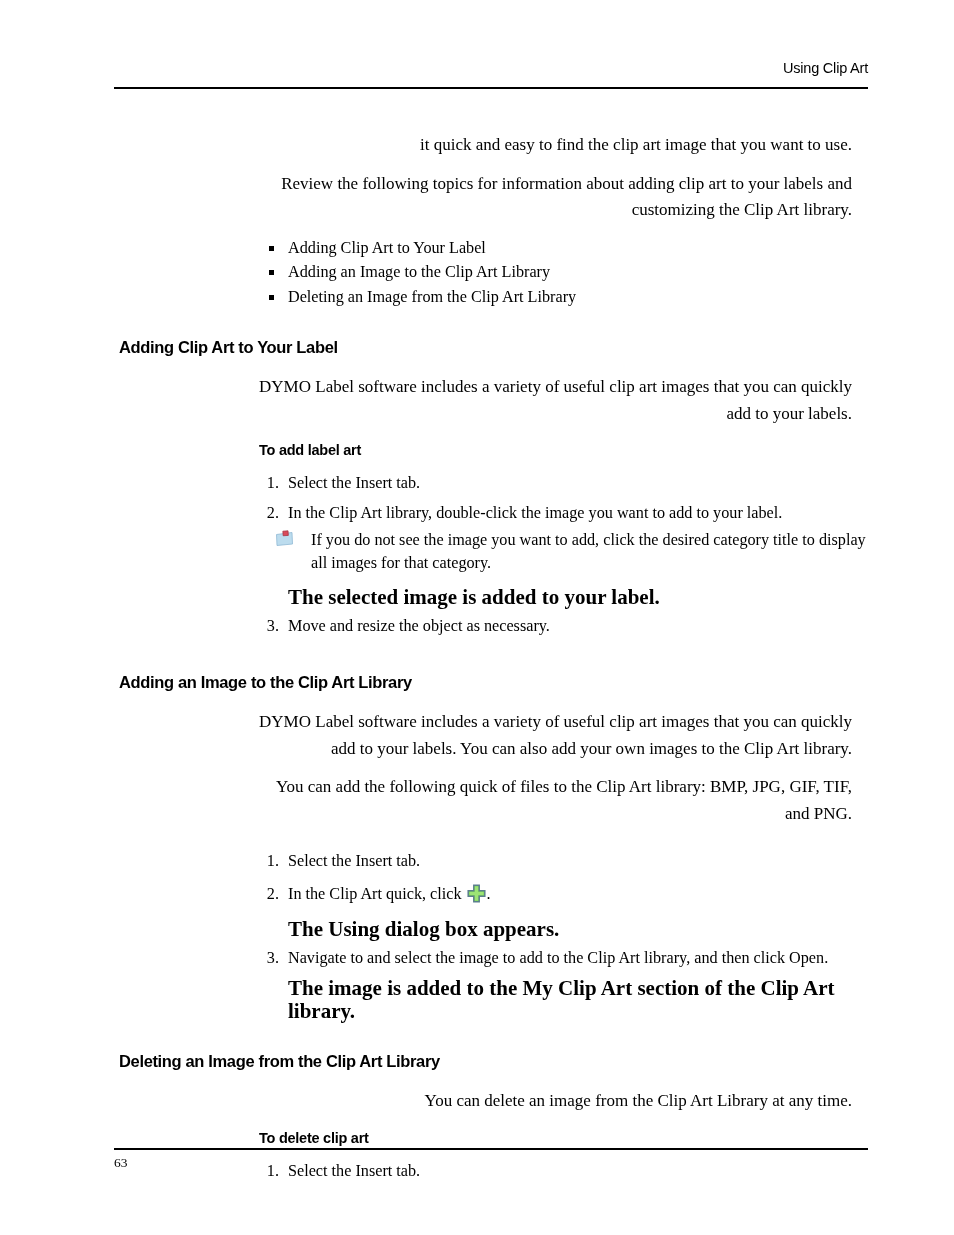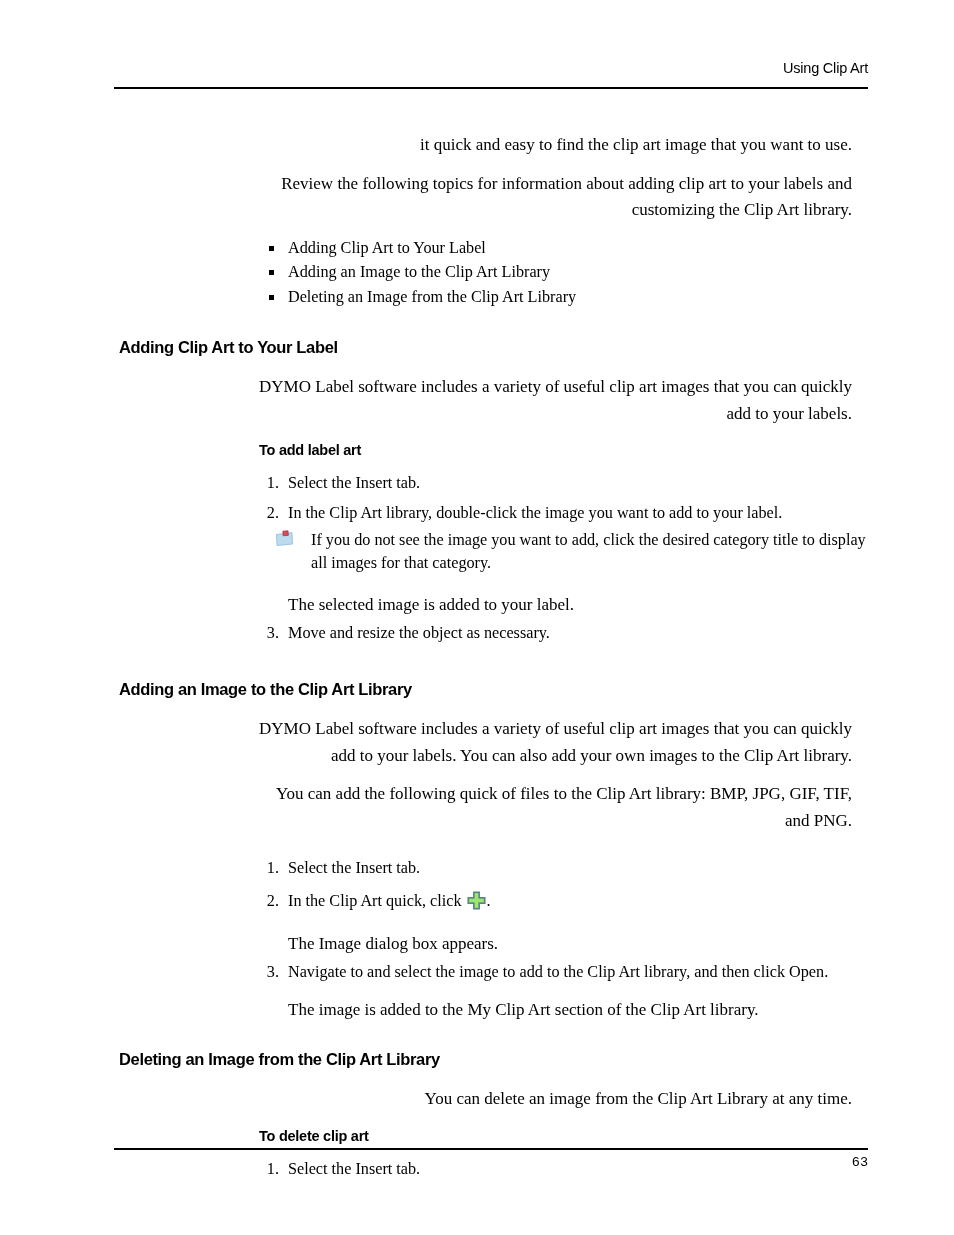--- a/index.html
+++ b/index.html
@@ -52,22 +52,22 @@
     top: 1148px;
     width: 754px;
     height: 2px;
     background: #000;
   }
   .folio {
     position: absolute;
     left: 114px;
     top: 1155px;
     width: 754px;
-    text-align: right;
-    font-family: Liberation Mono, monospace;
+    text-align: left;
+    font-family: Liberation Serif, serif;
     font-size: 13.5px;
   }
 
   
   .content {
     position: absolute;
     left: 0px;
     top: 132px;
     width: 954px;
   }
@@ -149,23 +149,24 @@
     top: 0;
     width: 20px;
     text-align: right;
     font-size: 16.2px;
   }
   .step-gap { height: 6px; }
 
   
   .cont {
     padding: 0 86px 0 288px;
-    font-size: 17px;
+    font-size: 21px;
     line-height: 23px;
-    margin-top: 12px;
+    margin-top: 5px;
+    font-weight: bold;
   }
 
   
   .callout {
     position: relative;
     padding: 0 86px 0 311px;
     font-size: 16.2px;
     line-height: 23px;
   }
   .callout.tip {
@@ -283,21 +284,21 @@
 
       <li class="step">
         <span class="num">2.</span>
         <span><span>In the Clip Art quick, click </span><span class="inline-ico"><svg width="19" height="19" viewBox="0 0 19 19">
           <path d="M6.8 1.2 H12.2 V6.8 H17.8 V12.2 H12.2 V17.8 H6.8 V12.2 H1.2 V6.8 H6.8 Z" fill="#7ed957" stroke="#5b7f8c" stroke-width="1.5" stroke-linejoin="miter"></path>
           <path d="M7.9 2.6 H11.1 V7.9 H16.4 V11.1 H11.1 V16.4 H7.9 V11.1 H2.6 V7.9 H7.9 Z" fill="#a8e87f" opacity="0.75"></path>
         </svg></span><span>.</span></span>
       </li>
 
       <div style="height:2px"></div>
-      <div class="cont">The Image dialog box appears.</div>
+      <div class="cont">The Using dialog box appears.</div>
 
       <div class="step-gap"></div>
 
       <li class="step">
         <span class="num">3.</span>
         <span><span>Navigate to and select the image to add to the Clip Art library, and then click </span><b>Open</b><span>.</span></span>
       </li>
 
       <div style="height:1px"></div>
       <div class="cont">The image is added to the My Clip Art section of the Clip Art library.</div>

